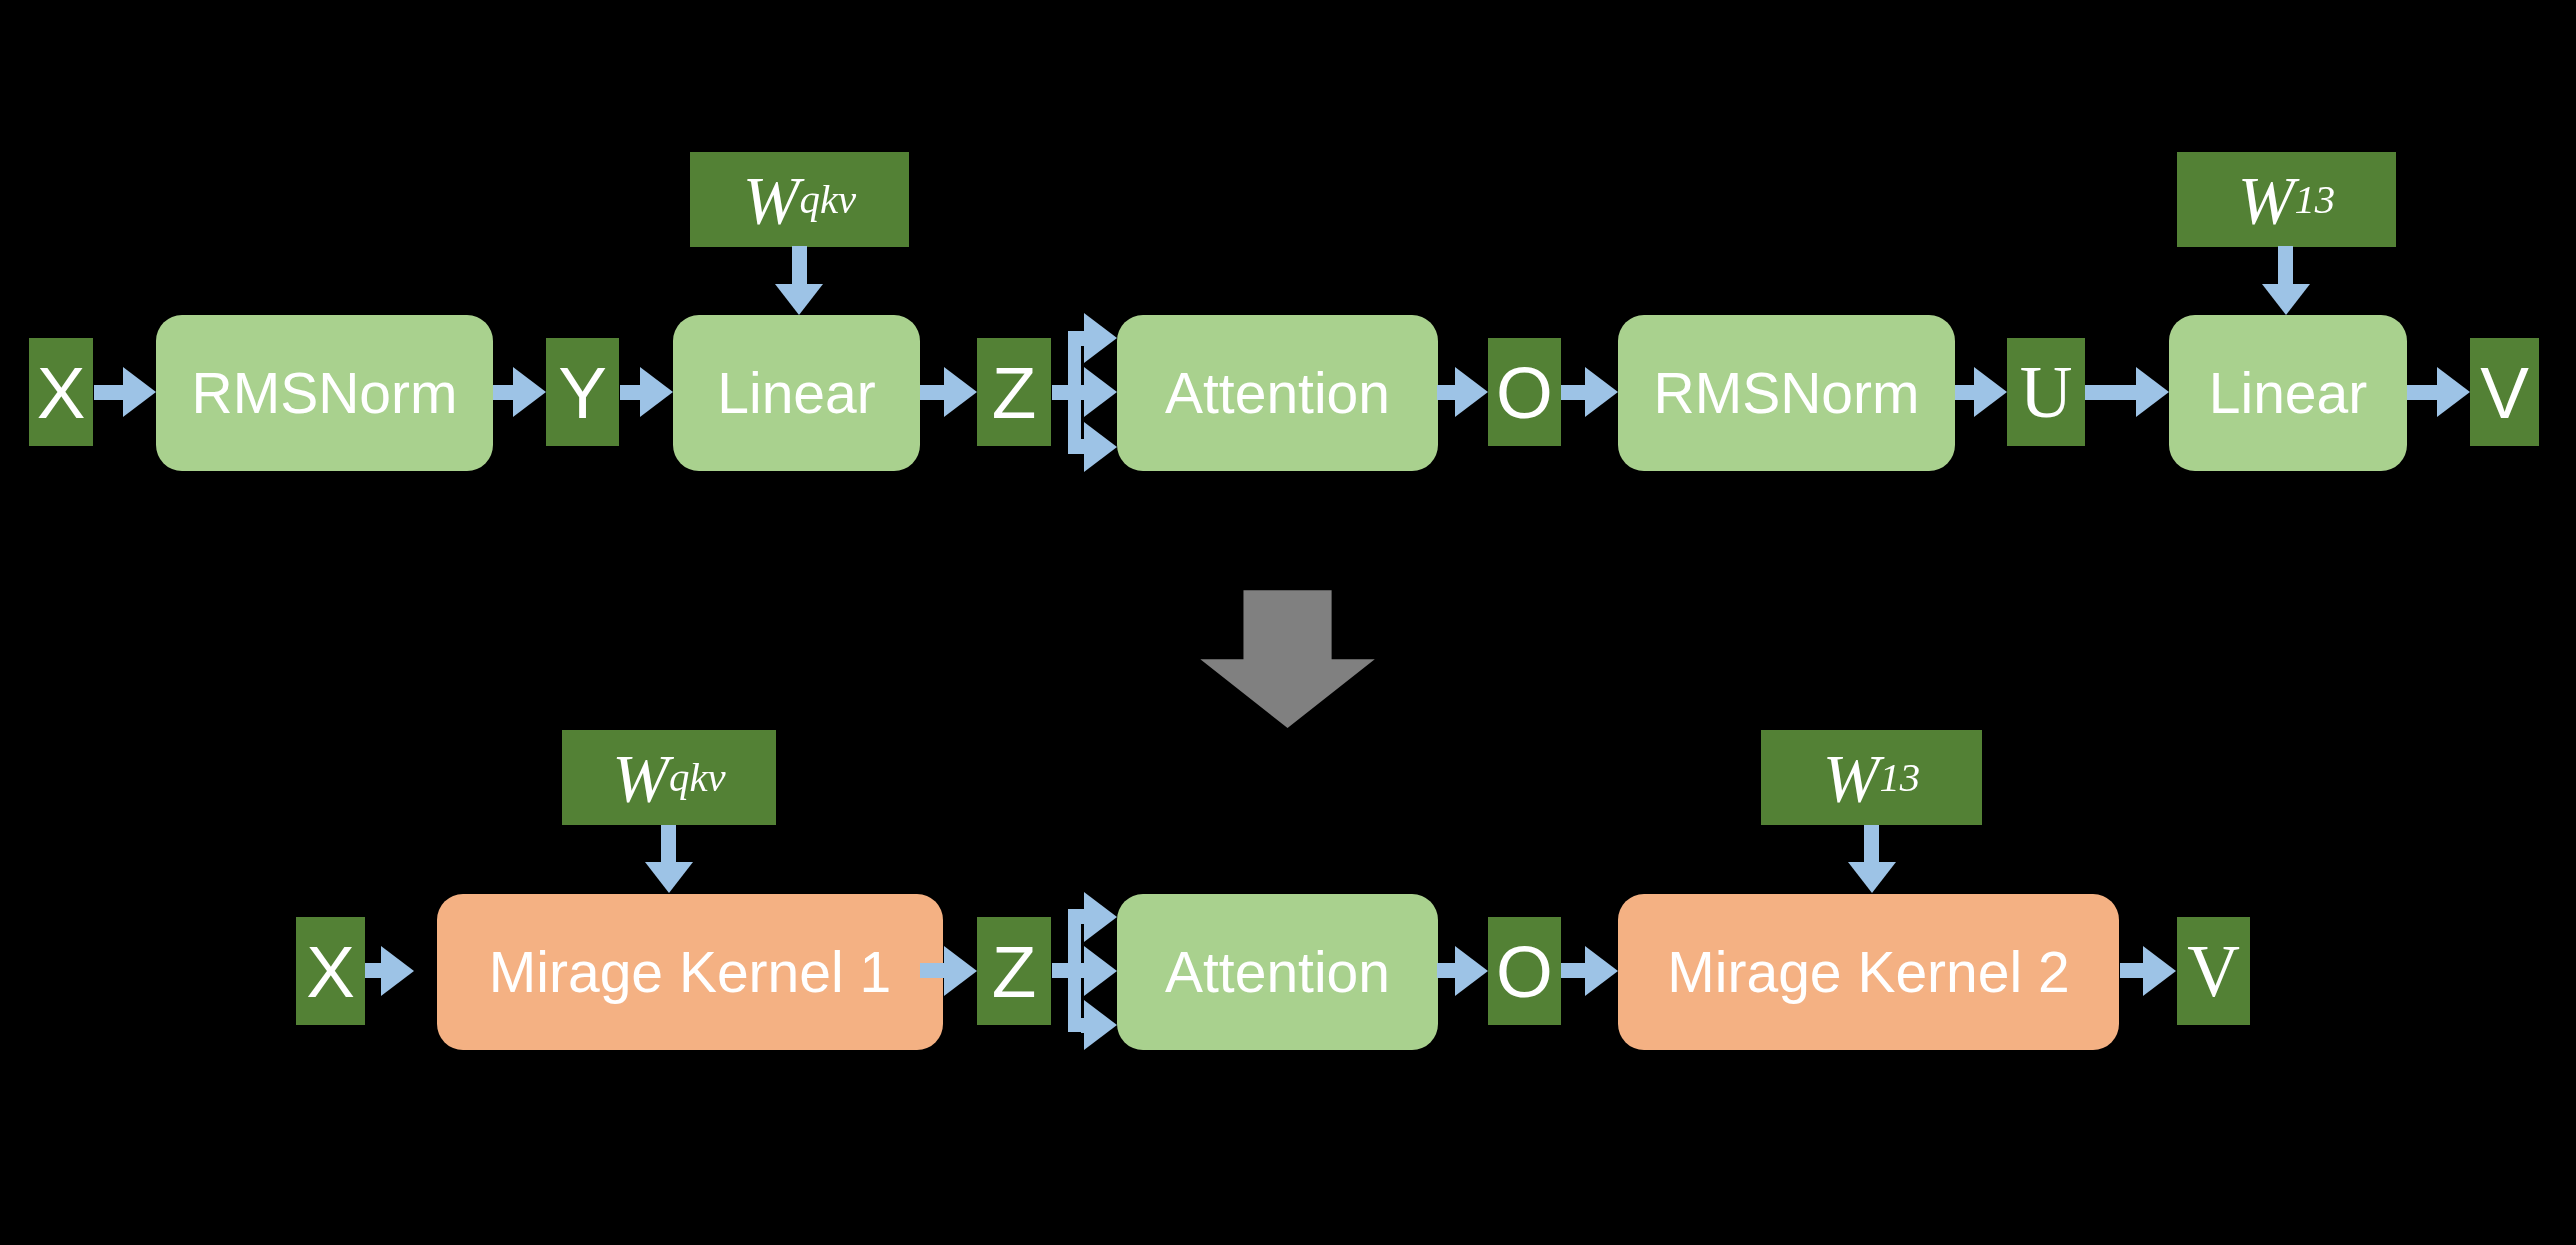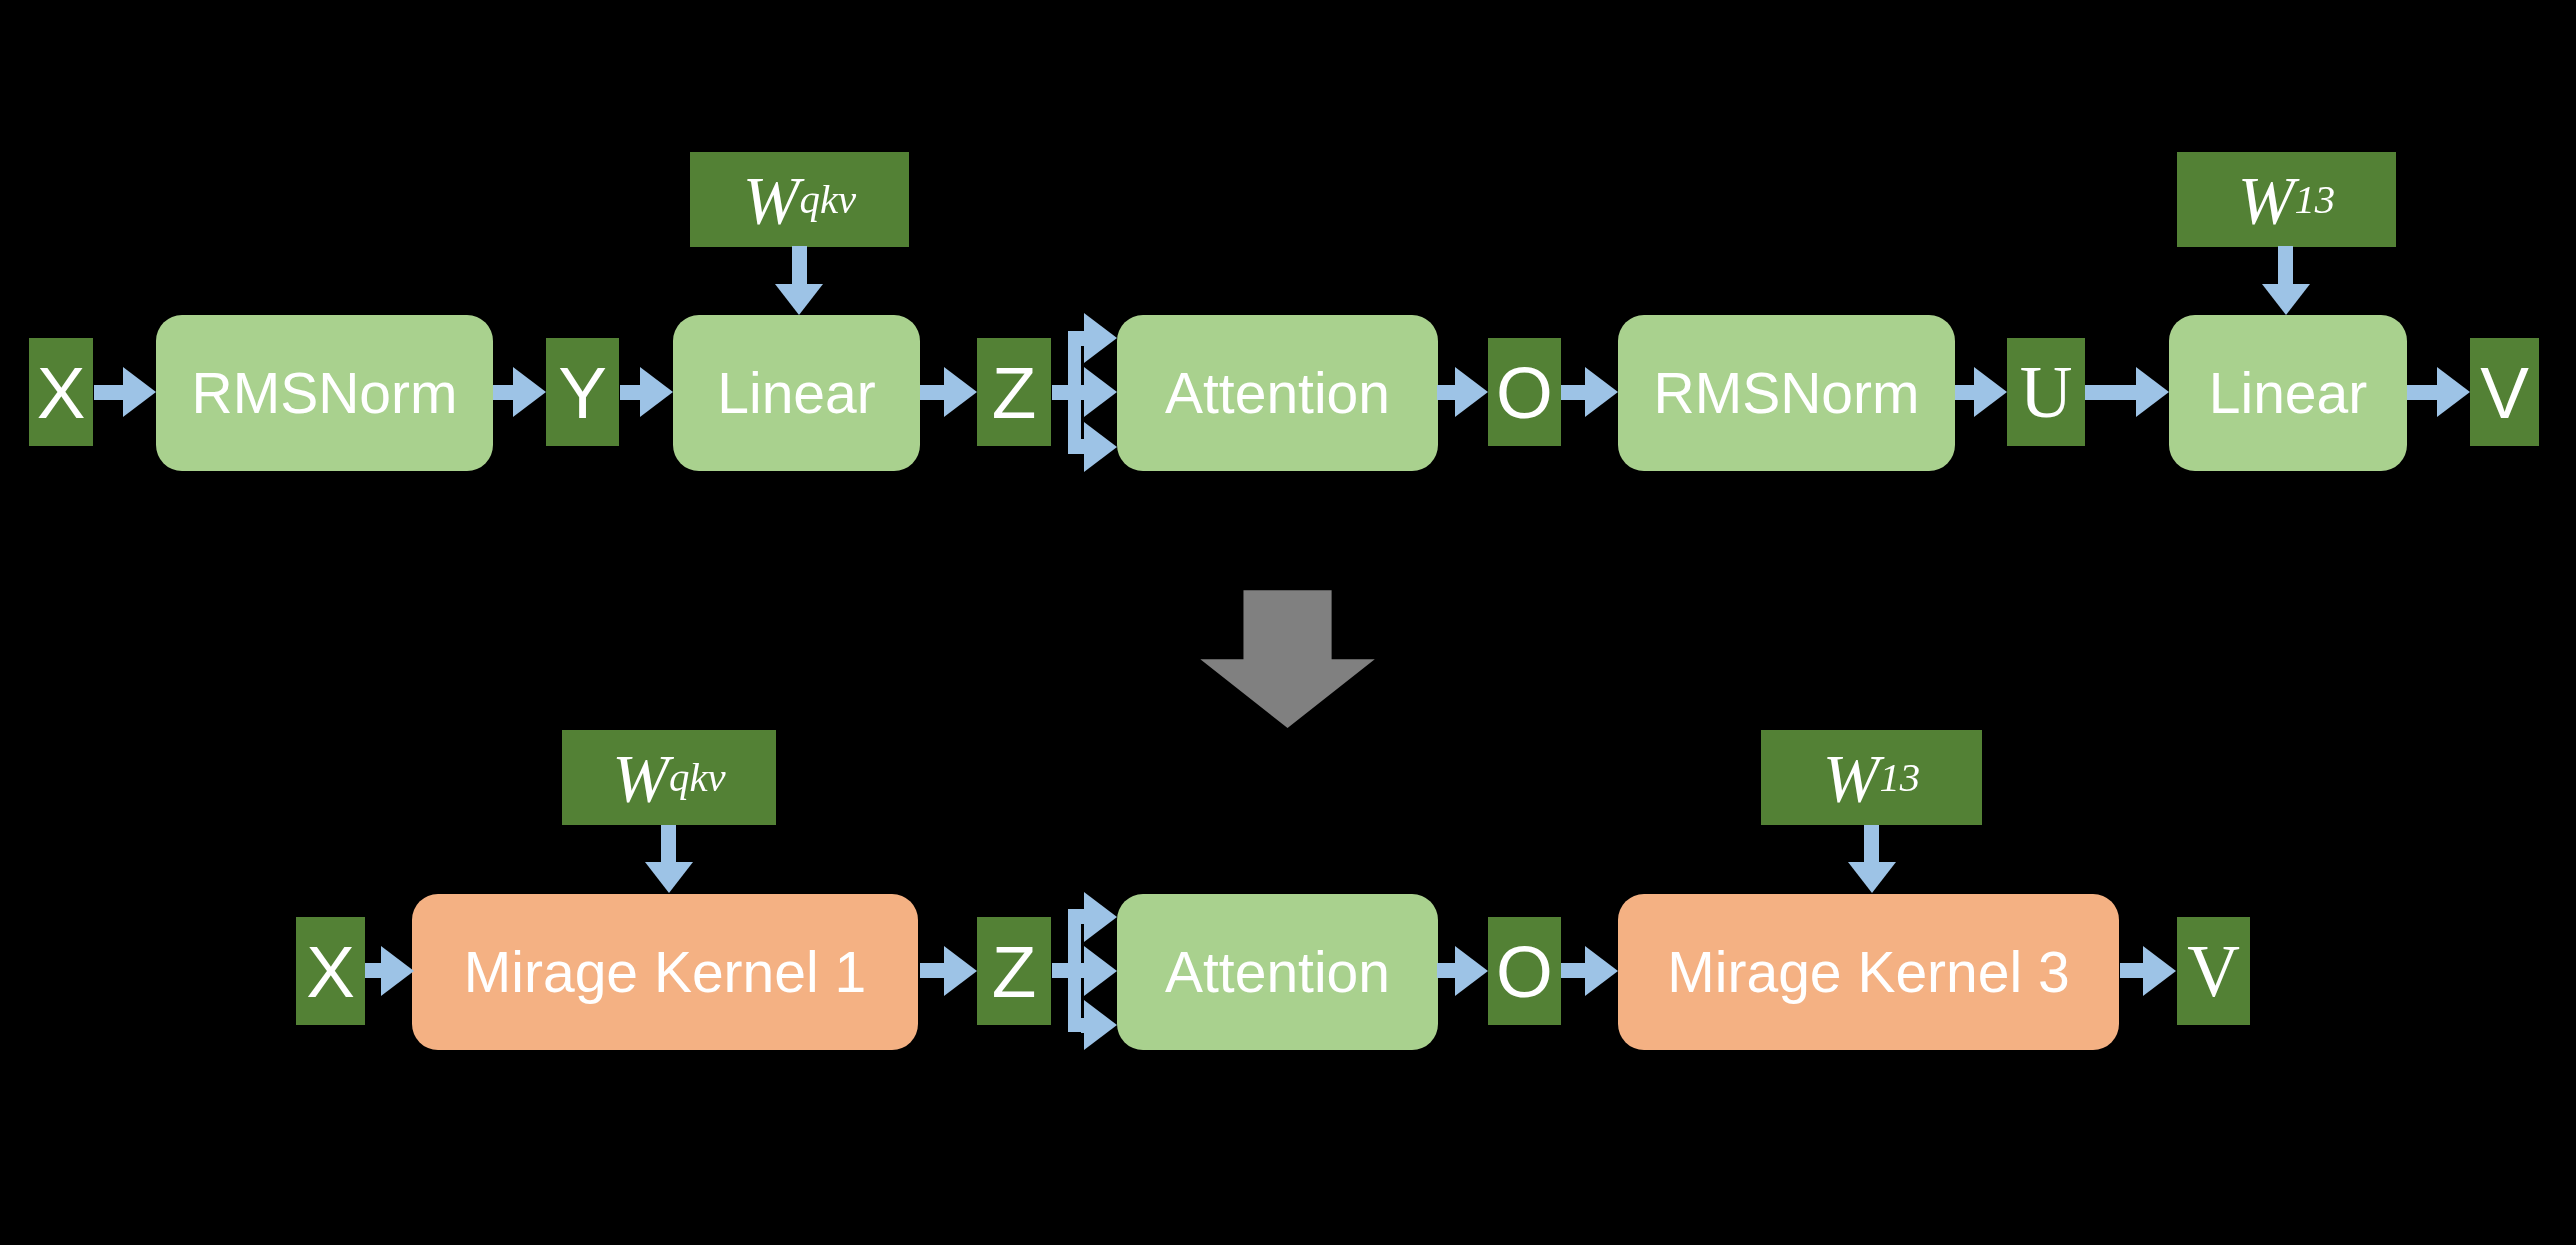--- a/index.html
+++ b/index.html
@@ -44,29 +44,29 @@
     <div class="node kind-var" style="left: 1488px; top: 338px; width: 73px; height: 108px;">O</div>
     <div class="node kind-op" style="left: 1618px; top: 315px; width: 337px; height: 156px;">RMSNorm</div>
     <div class="node kind-var serif" style="left: 2007px; top: 338px; width: 78px; height: 108px;">U</div>
     <div class="node kind-op" style="left: 2169px; top: 315px; width: 238px; height: 156px;">Linear</div>
     <div class="node kind-weight" style="left: 2177px; top: 152px; width: 219px; height: 95px;">
       <i>W</i>
       <sub>13</sub>
     </div>
     <div class="node kind-var" style="left: 2470px; top: 338px; width: 69px; height: 108px;">V</div>
     <div class="node kind-var" style="left: 296px; top: 917px; width: 69px; height: 108px;">X</div>
-    <div class="node kind-kernel" style="left: 412px; top: 894px; width: 506px; height: 156px;">Mirage Kernel 1</div>
+    <div class="node kind-kernel" style="left: 437px; top: 894px; width: 506px; height: 156px;">Mirage Kernel 1</div>
     <div class="node kind-weight" style="left: 562px; top: 730px; width: 214px; height: 95px;">
       <i>W</i>
       <sub>qkv</sub>
     </div>
     <div class="node kind-var" style="left: 977px; top: 917px; width: 74px; height: 108px;">Z</div>
     <div class="node kind-op" style="left: 1117px; top: 894px; width: 321px; height: 156px;">Attention</div>
     <div class="node kind-var" style="left: 1488px; top: 917px; width: 73px; height: 108px;">O</div>
-    <div class="node kind-kernel" style="left: 1618px; top: 894px; width: 501px; height: 156px;">Mirage Kernel 3</div>
+    <div class="node kind-kernel" style="left: 1618px; top: 894px; width: 501px; height: 156px;">Mirage Kernel 2</div>
     <div class="node kind-weight" style="left: 1761px; top: 730px; width: 221px; height: 95px;">
       <i>W</i>
       <sub>13</sub>
     </div>
     <div class="node kind-var serif" style="left: 2177px; top: 917px; width: 73px; height: 108px;">V</div>
     <div class="stem" style="left: 94px; top: 385px; width: 35px; height: 14.7px;"></div>
     <div class="head-right" style="left: 123px; top: 367px;"></div>
     <div class="stem" style="left: 493px; top: 385px; width: 26px; height: 14.7px;"></div>
     <div class="head-right" style="left: 513px; top: 367px;"></div>
     <div class="stem" style="left: 620px; top: 385px; width: 26px; height: 14.7px;"></div>

